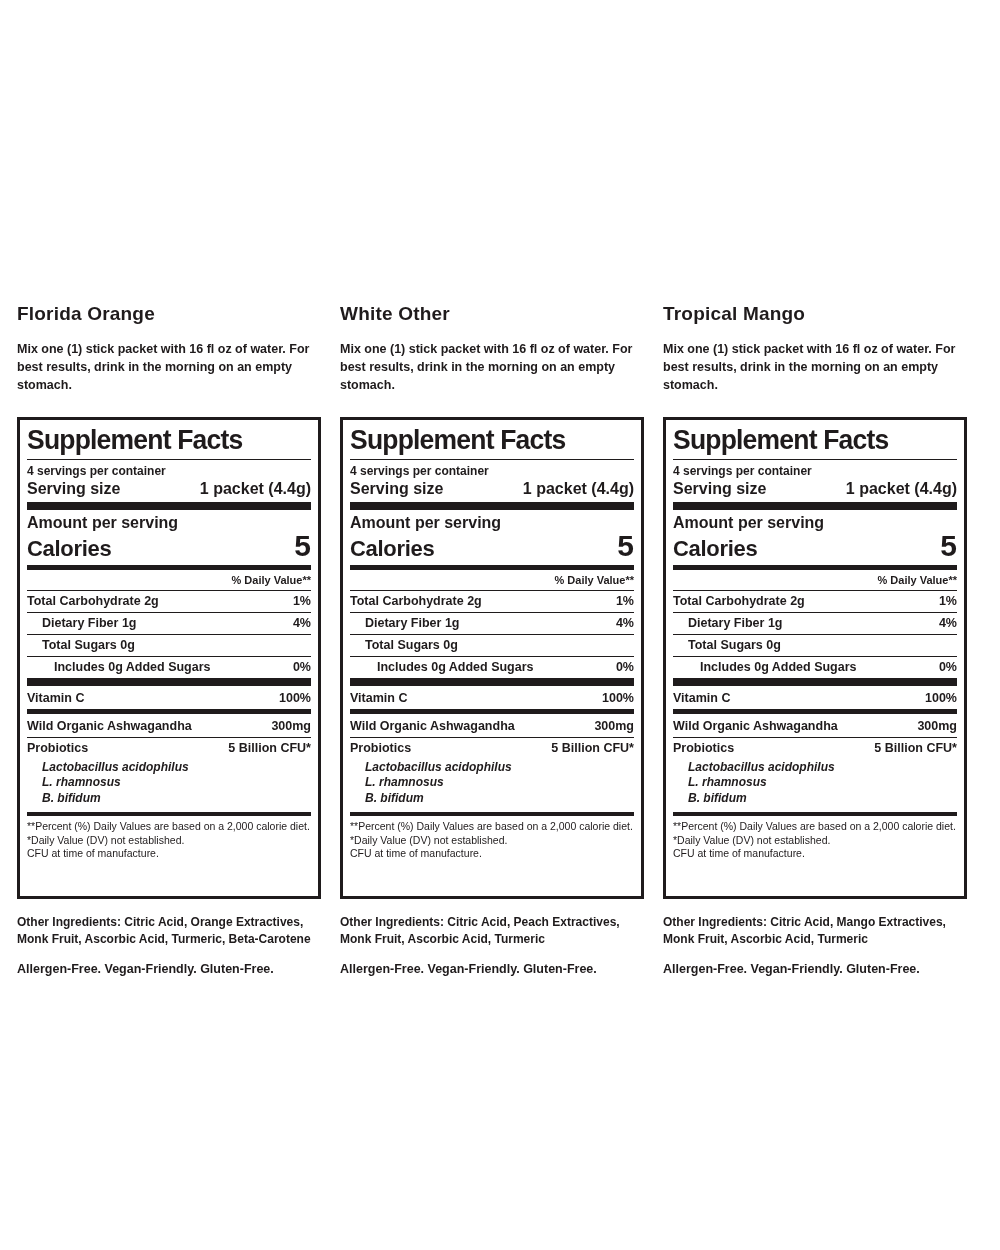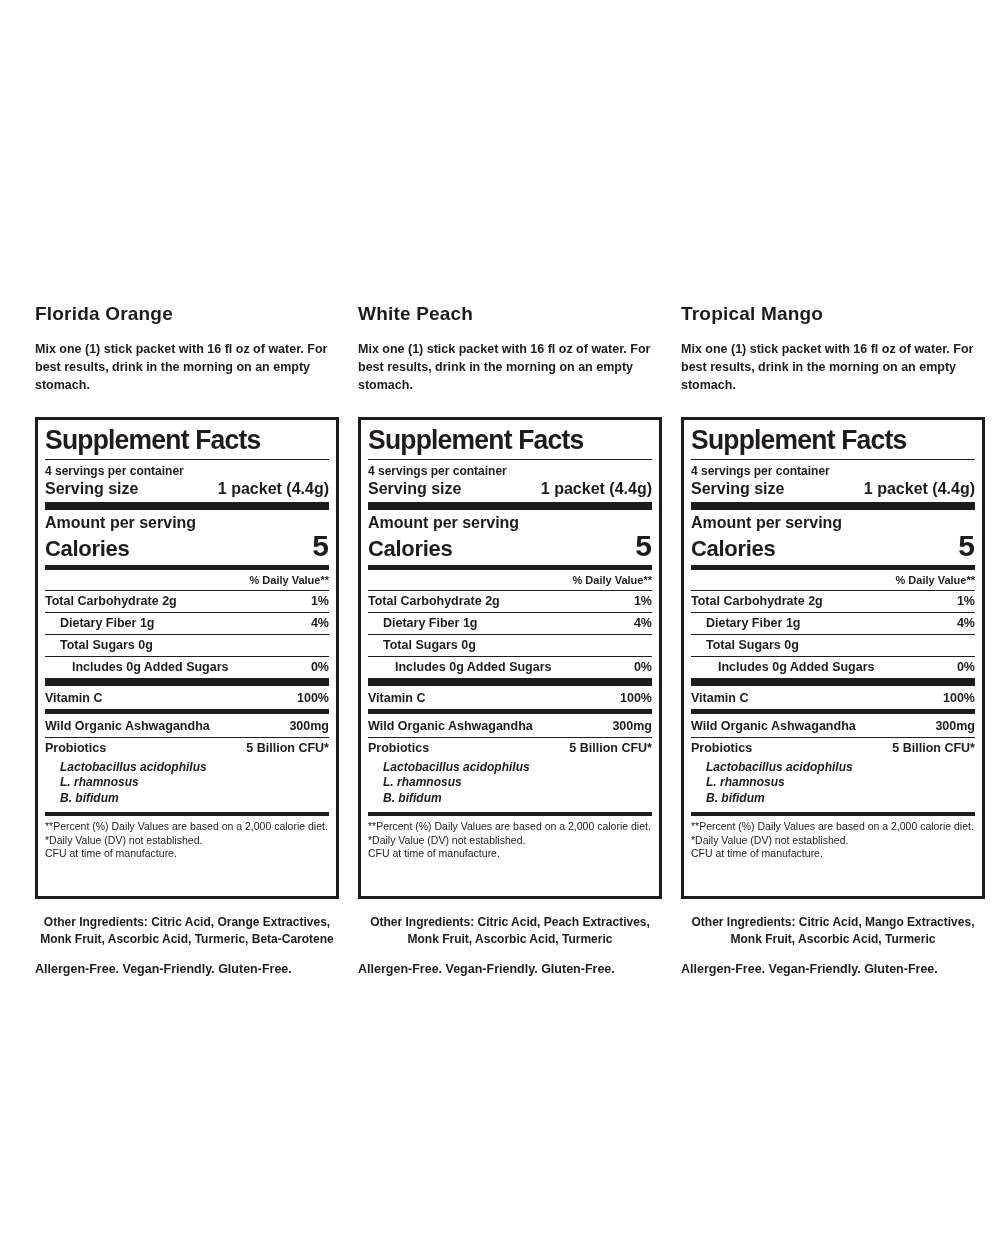--- a/index.html
+++ b/index.html
@@ -3,21 +3,21 @@
 <meta charset="utf-8">
 <style>
   :root{ --ink:#1f1b1c; --bg:#ffffff; }
   *{box-sizing:border-box;}
   html,body{margin:0;padding:0;}
   body{
     width:1000px;height:1250px;background:var(--bg);
     font-family:"Liberation Sans", sans-serif;color:var(--ink);
     overflow:hidden;position:relative;
   }
-  .sheet{position:absolute;left:35px;top:303px;width:796px;}
+  .sheet{position:absolute;left:17px;top:303px;width:796px;}
   .panels{display:flex;gap:19px;}
   .panel{width:304px;flex:0 0 304px;}
 
   .flavor{font-size:19px;font-weight:800;letter-spacing:.2px;margin:0 0 15px 0;}
   .directions{font-size:12.5px;font-weight:700;line-height:1.45;margin:0 0 23px 0;}
 
   .facts{border:3px solid var(--ink);padding:5px 7px 8px;height:482px;}
   .sf-title{font-size:26.5px;font-weight:900;letter-spacing:-.8px;line-height:1.1;
             padding-bottom:4px;transform:scaleY(1.04);transform-origin:top left;white-space:nowrap;}
   .rule{border-top:1.5px solid var(--ink);}
@@ -35,21 +35,21 @@
   .dv-head{font-size:11px;font-weight:800;text-align:right;padding:4px 0;}
   .tl{border-top:1px solid var(--ink);}
   .nrow{font-size:12.5px;padding:3.5px 0;align-items:flex-end;}
   .b{font-weight:800;}
   .n{font-weight:600;}
   .ind1{padding-left:15px;}
   .ind2{padding-left:27px;}
   .mb2{margin-bottom:2px;}
   .strains{padding:1px 0 5px 15px;font-size:12px;font-style:italic;font-weight:600;line-height:1.32;}
   .footnotes{font-size:10.5px;font-weight:400;line-height:1.3;padding-top:4px;}
-  .ingredients{font-size:12px;font-weight:700;line-height:1.42;margin:15px 0 0 0;text-align:center;}
+  .ingredients{font-size:12px;font-weight:700;line-height:1.42;margin:15px 0 0 0;}
   .allergen{font-size:12.5px;font-weight:800;margin:14px 0 0 0;}
 </style>
 </head>
 <body>
 
 <div class="sheet">
   <div class="panels" id="panels">
   <section class="panel">
     <h2 class="flavor">Florida Orange</h2>
     <p class="directions">Mix one (1) stick packet with 16 fl oz of water. For best results, drink in the morning on an empty stomach.</p>
@@ -117,21 +117,21 @@
         <div>*Daily Value (DV) not established.</div>
         <div>CFU at time of manufacture.</div>
       </div>
     </div>
 
     <p class="ingredients">Other Ingredients: Citric Acid, Orange Extractives, Monk Fruit, Ascorbic Acid, Turmeric, Beta-Carotene</p>
     <p class="allergen">Allergen-Free. Vegan-Friendly. Gluten-Free.</p>
   </section>
 
   <section class="panel">
-    <h2 class="flavor">White Peach</h2>
+    <h2 class="flavor">White Other</h2>
     <p class="directions">Mix one (1) stick packet with 16 fl oz of water. For best results, drink in the morning on an empty stomach.</p>
 
     <div class="facts">
       <div class="sf-title">Supplement Facts</div>
       <div class="rule"></div>
       <div class="servings">4 servings per container</div>
       <div class="row serving-size">
         <span>Serving size</span>
         <span>1 packet (4.4g)</span>
       </div>

